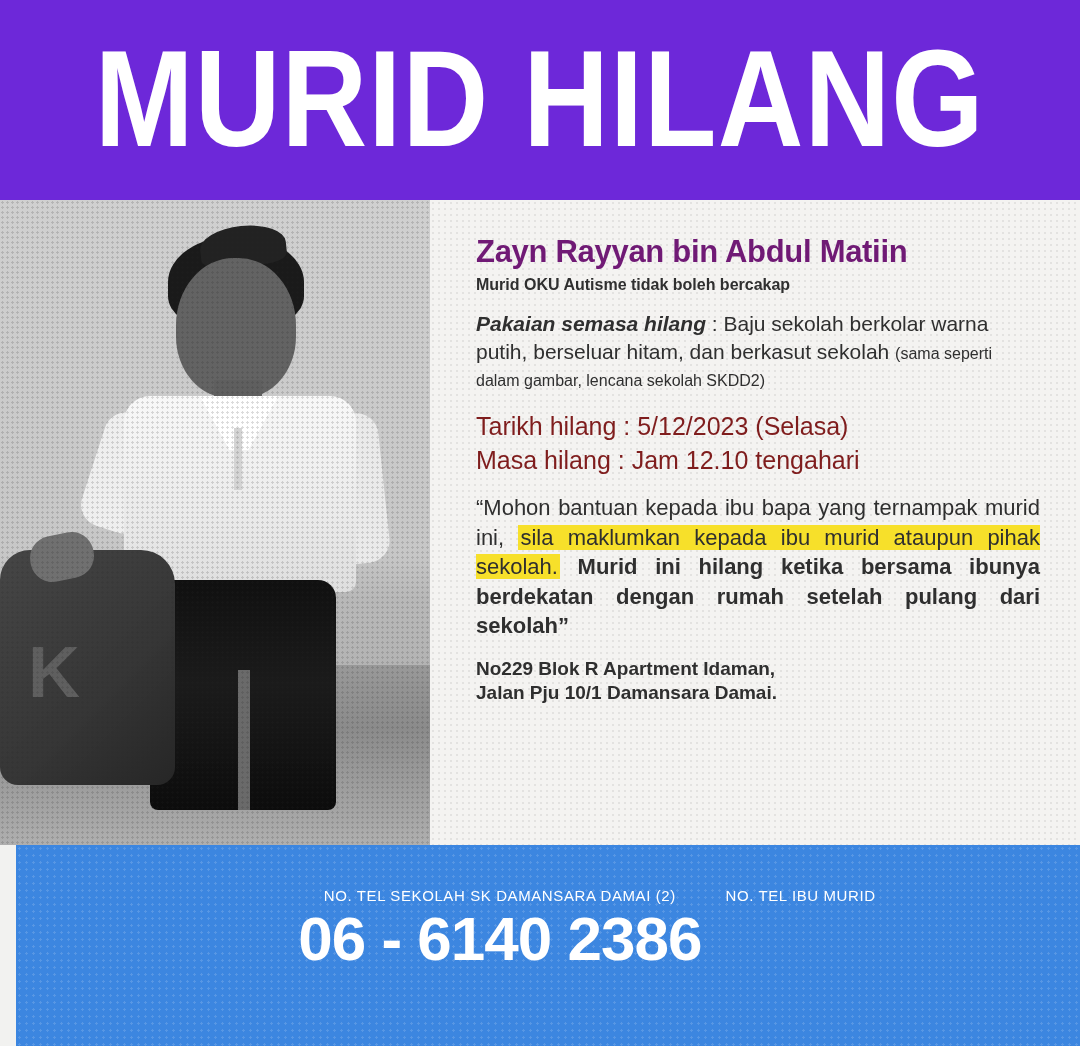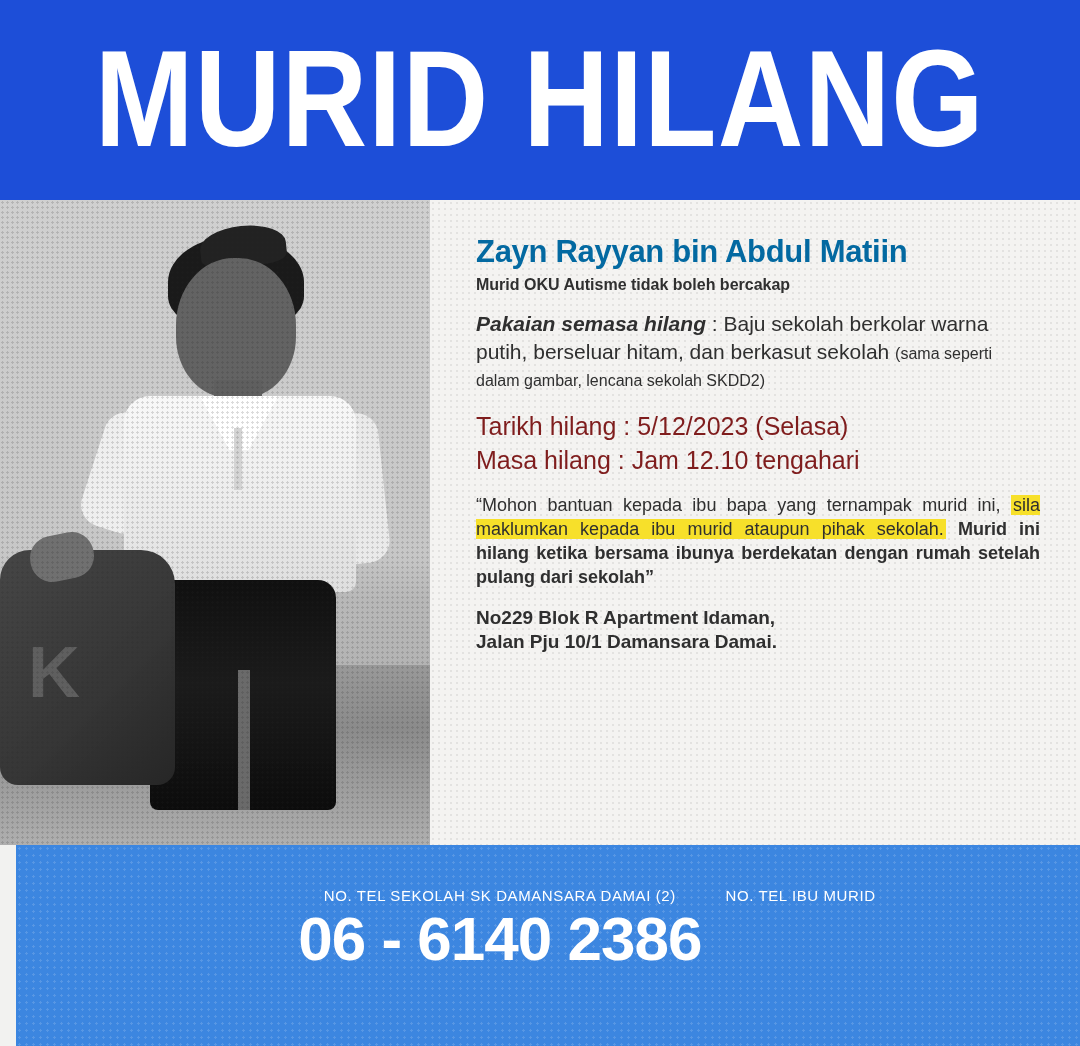--- a/index.html
+++ b/index.html
@@ -17,21 +17,21 @@
     overflow: hidden;
     background: #f2f2f0;
   }
 
   
   .header {
     position: absolute;
     left: 0; top: 0;
     width: 1080px;
     height: 200px;
-    background: #1d4ed8;
+    background: #6d28d9;
     display: flex;
     align-items: center;
     justify-content: center;
   }
   .header-title {
     font-family: "Liberation Sans", sans-serif;
     font-weight: bold;
     font-size: 112px;
     letter-spacing: 1px;
     color: #ffffff;
@@ -161,21 +161,21 @@
     inset: 0;
     background-image: radial-gradient(rgba(120,120,120,0.14) 1px, transparent 1.3px);
     background-size: 6px 6px;
     pointer-events: none;
   }
   .tc-inner { position: relative; z-index: 2; }
 
   .name {
     font-size: 31px;
     font-weight: bold;
-    color: #0369a1;
+    color: #701a75;
     letter-spacing: -0.3px;
     margin: 0 0 6px 0;
   }
   .subname {
     font-size: 16px;
     font-weight: bold;
     color: #2f2f2f;
     margin: 0 0 16px 0;
   }
   .clothing {
@@ -188,21 +188,21 @@
   .clothing .small { font-size: 16px; }
 
   .dateline {
     font-size: 25px;
     color: #7f1d1d;
     line-height: 1.36;
     margin: 0 0 16px 0;
   }
 
   .quote {
-    font-size: 18px;
+    font-size: 22px;
     color: #2f2f2f;
     line-height: 1.34;
     margin: 0 0 16px 0;
     text-align: justify;
   }
   .quote .hl {
     background: #f7e02a;
     padding: 0 2px;
   }
   .quote .bold { font-weight: bold; }

